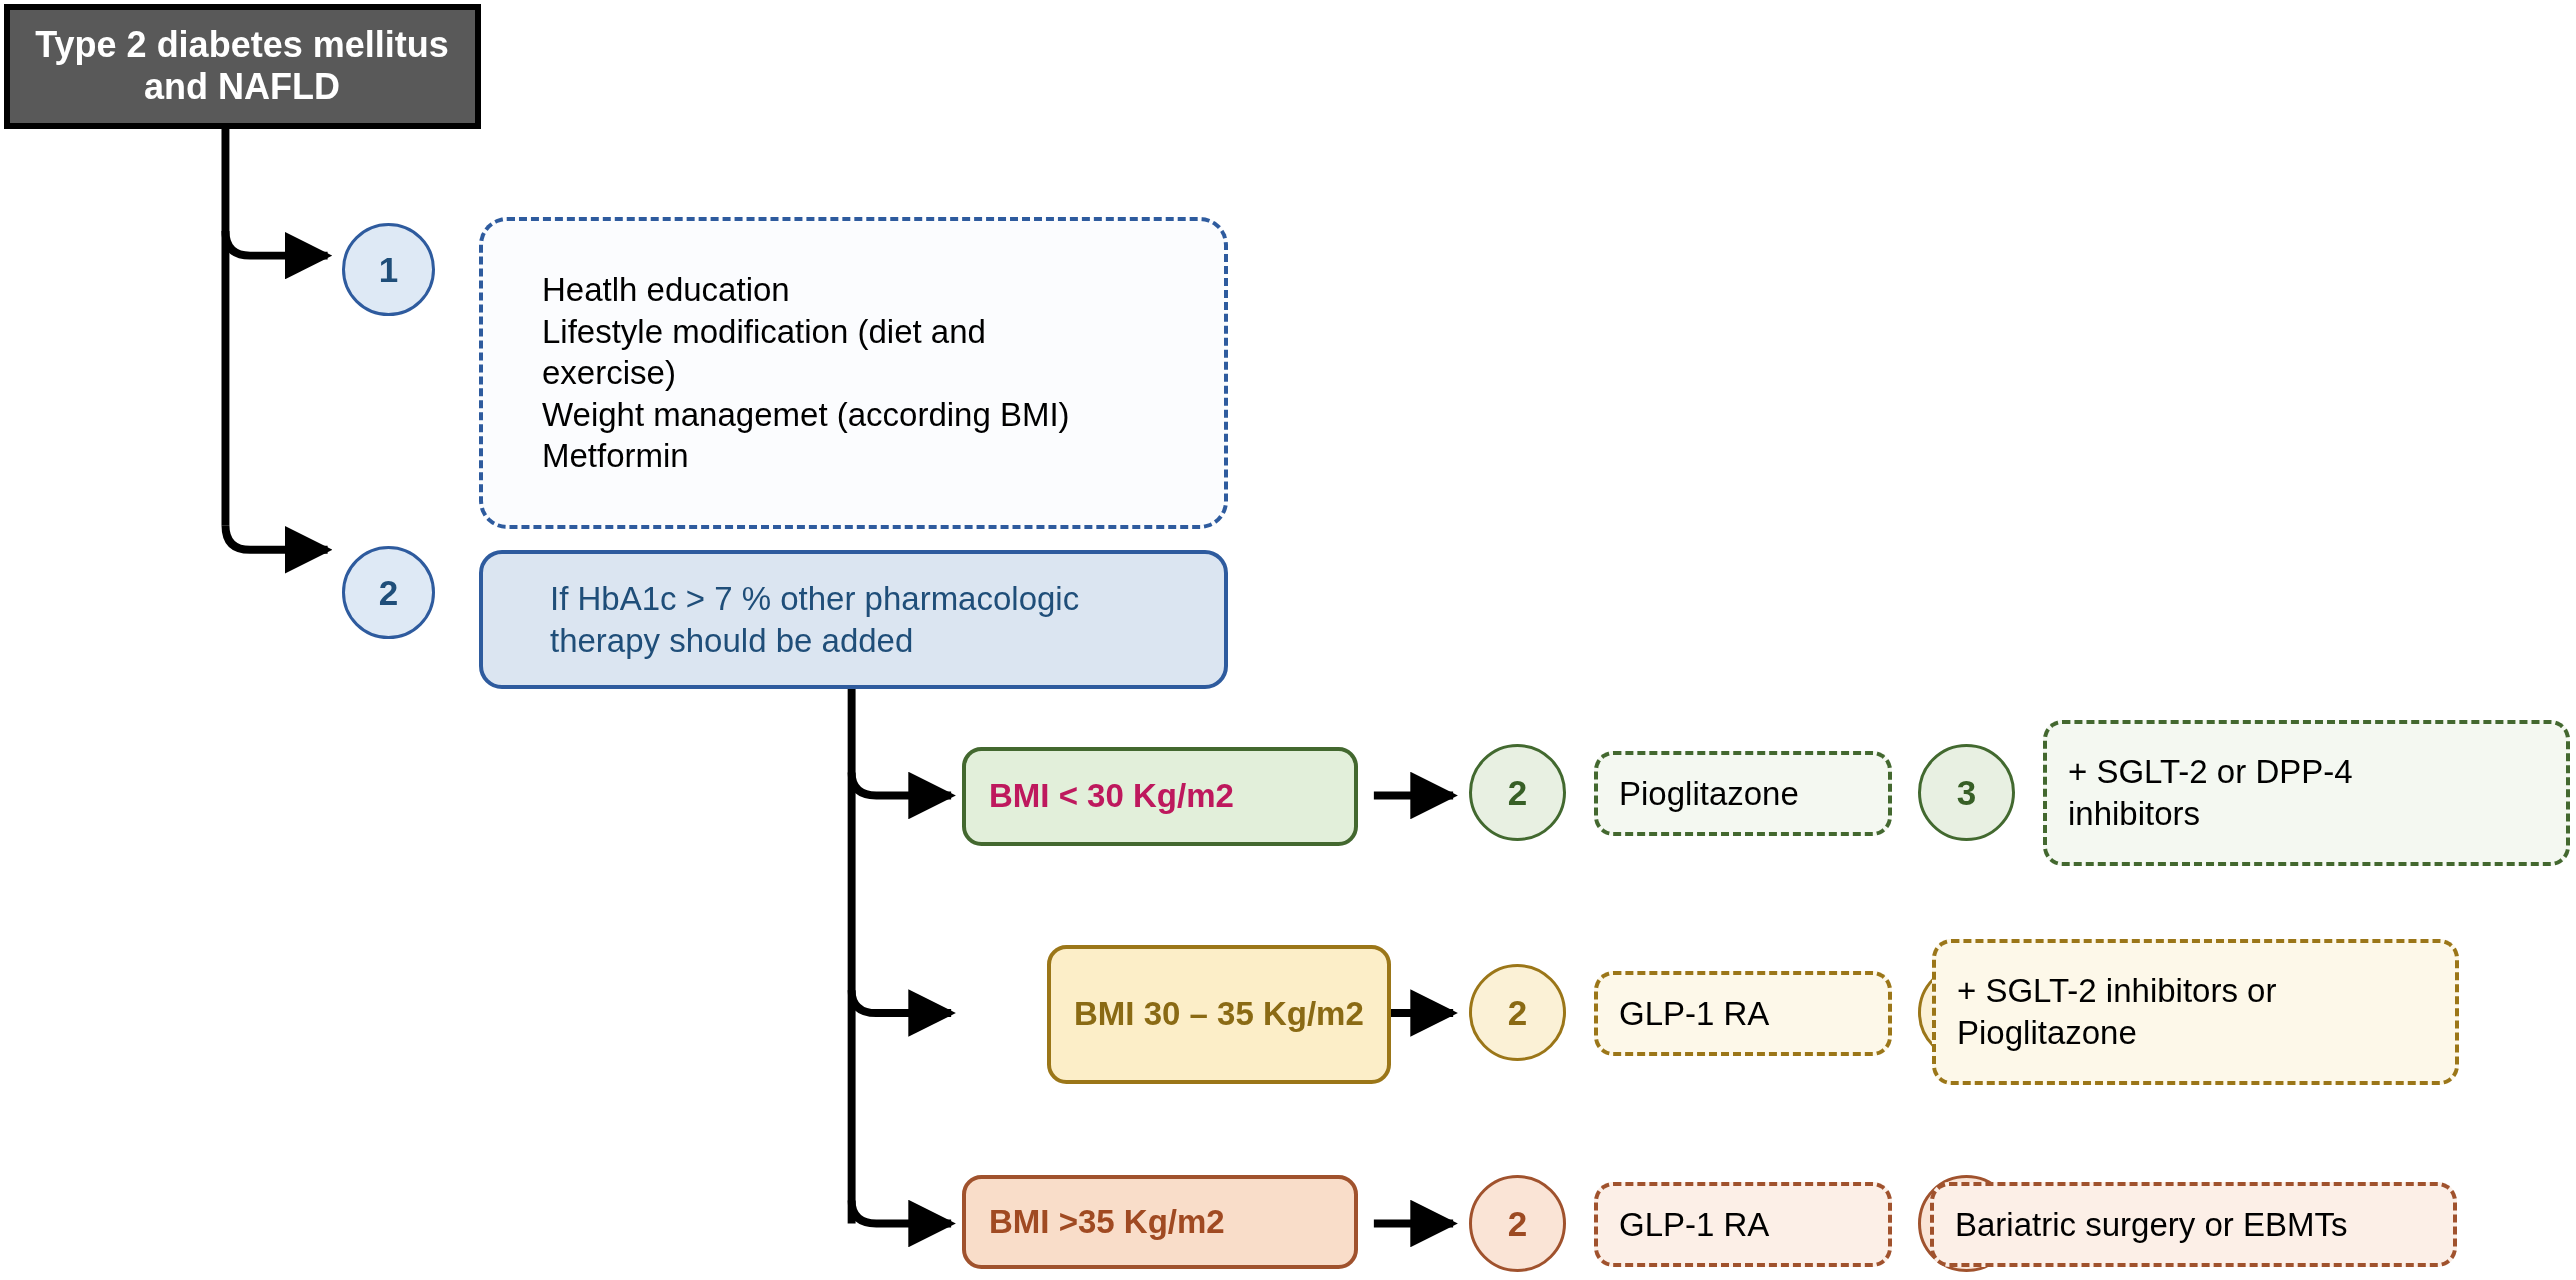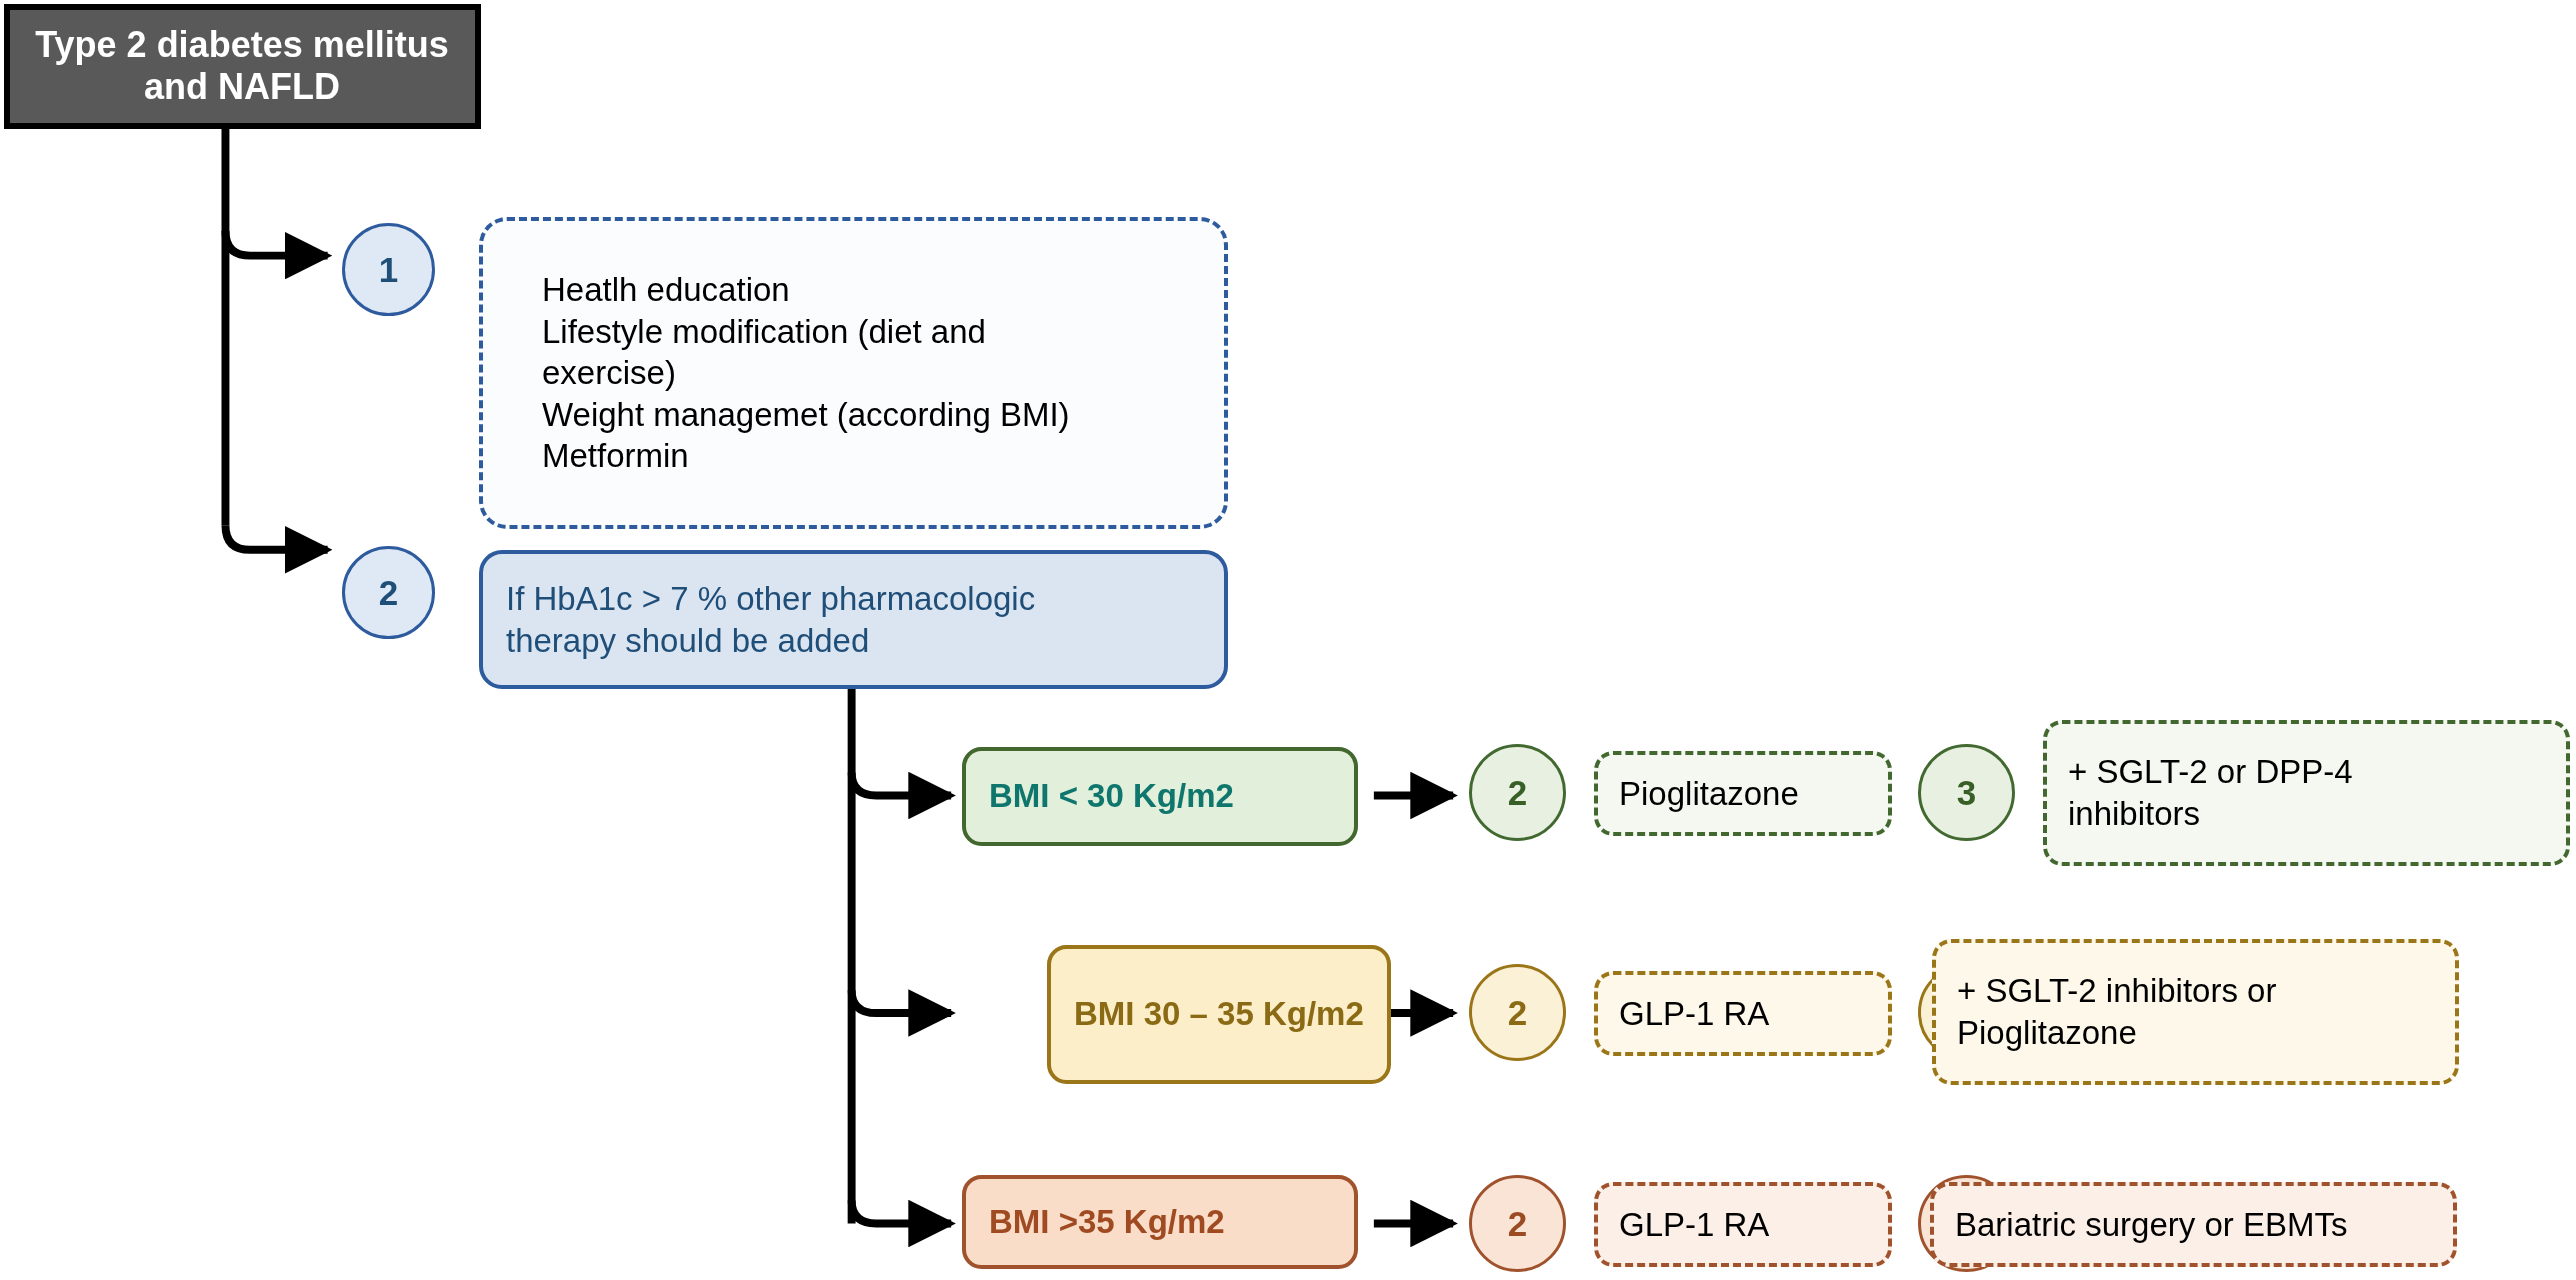--- a/index.html
+++ b/index.html
@@ -85,30 +85,30 @@
     border: 4.4px dashed #2e5b9e;
     border-radius: 28px;
   }
   .panel-step1 .txt { color: #000000; margin-left: 36px; }
 
   .panel-step2 {
     background: #dbe5f1;
     border: 4.4px solid #2e5b9e;
     border-radius: 23px;
   }
-  .panel-step2 .txt { color: #1f4e79; }
+  .panel-step2 .txt { color: #1f4e79; margin-left: 44px; }
 
   
   .bmi {
     border-radius: 19.4px;
     padding: 12.3px 23px;
   }
   .bmi .txt { font-weight: bold; font-size: 33px; line-height: 1.28; }
   .bmi-green  { background: #e2efda; border: 4.4px solid #43682f; }
-  .bmi-green .txt  { color: #0f766e; }
+  .bmi-green .txt  { color: #be185d; }
   .bmi-yellow { background: #fceec8; border: 4.4px solid #9b7618; }
   .bmi-yellow .txt { color: #8a6a14; }
   .bmi-orange { background: #f9ddc9; border: 4.4px solid #a0522d; }
   .bmi-orange .txt { color: #a04a22; }
 
   
   .dbox { border-radius: 19.4px; padding: 12.3px 21px; }
   .dbox .txt { color: #000000; font-size: 33px; line-height: 1.26; white-space: pre-line; }
   .dbox-green  { background: #f4f8f1; border: 4.4px dashed #43682f; }
   .dbox-yellow { background: #fdf8e9; border: 4.4px dashed #9b7618; }

